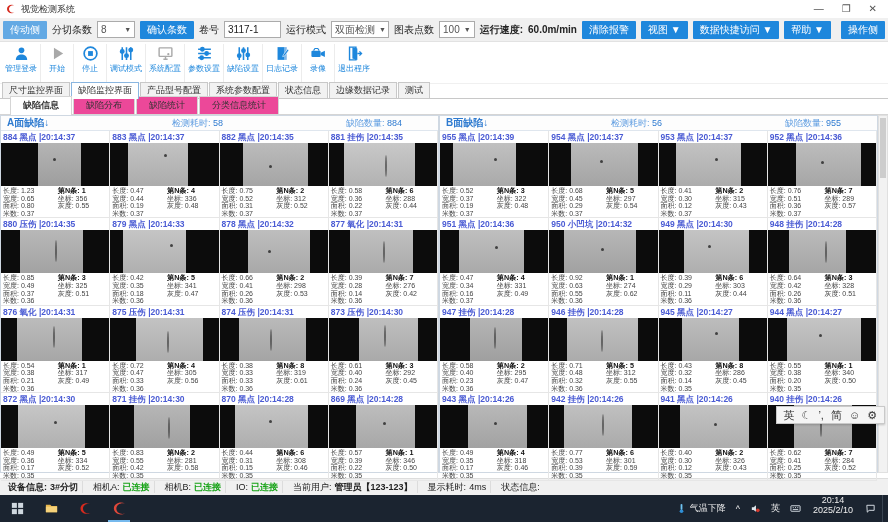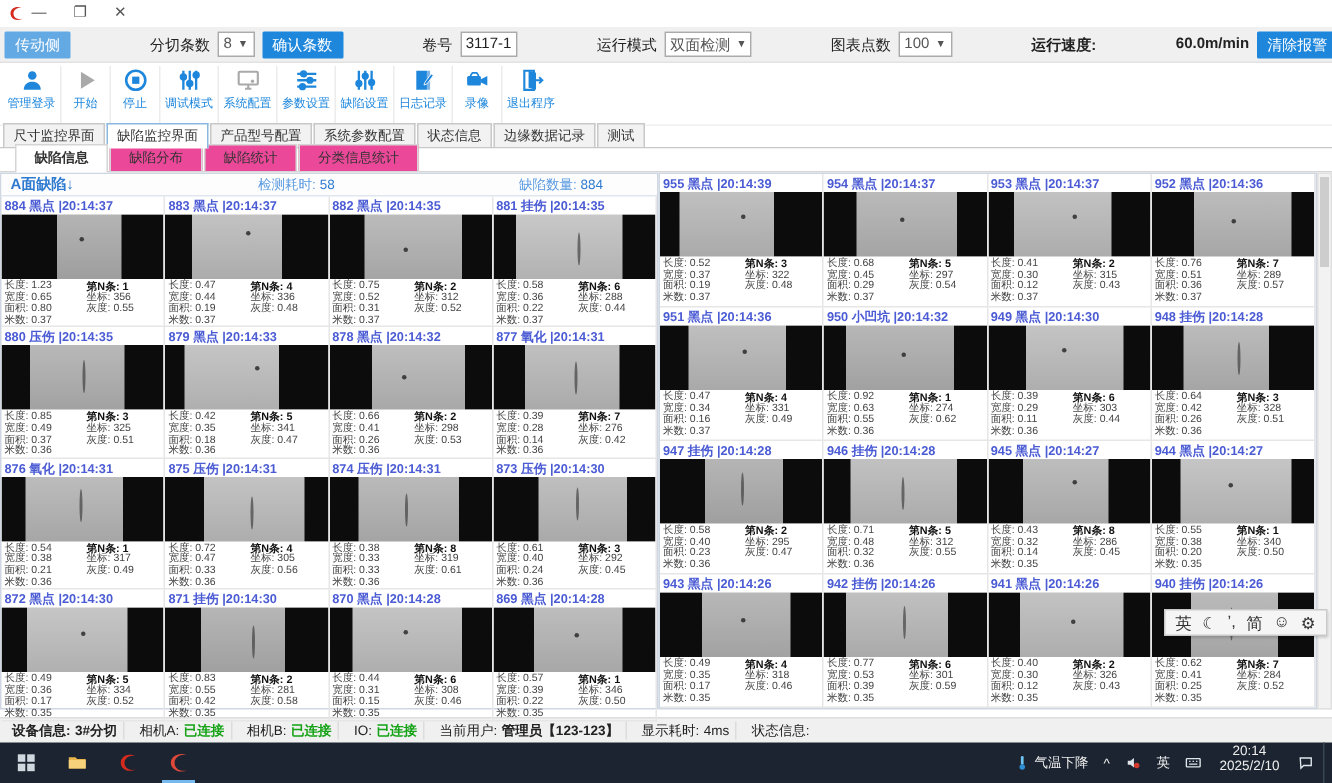--- a/index.html
+++ b/index.html
@@ -10,21 +10,21 @@
   .titlebar { height:18px; background:#fff; display:flex; align-items:center; padding:0 5px; }
   .titlebar .logo { width:12px; height:12px; margin-right:4px; }
   .titlebar .title { font-size:9px; color:#333; flex:1; }
   .win-ctrl { display:flex; gap:18px; padding-right:6px; color:#555; font-size:10px; }
   .win-ctrl span { cursor:default; line-height:18px; }
 
   
   .toolbar1 { height:24px; background:#f0f0f0; border-bottom:1px solid #e2e2e2; display:flex; align-items:center; padding:0 3px; gap:5px; white-space:nowrap; }
   .btn-blue { background:#1e87dc; color:#fff; border:none; font-size:10px; height:18px; padding:0 7px; border-radius:1px; font-family:inherit; }
   .btn-side { background:#63a9e4; }
-  .lbl { font-size:10px; color:#222;margin-left:48px; }
+  .lbl { font-size:10px; color:#222; }
   .combo, .tinput { background:#fff; border:1px solid #ababab; height:17px; display:inline-flex; align-items:center; padding:0 3px; font-size:10px; color:#555; }
   .combo .arr { margin-left:auto; color:#555; font-size:7px; padding-left:4px; }
   .sp { flex:1; }
 
   
   .toolbar2 { height:42px; background:#fff; display:flex; align-items:stretch; padding:2px 2px 0 2px; border-bottom:1px solid #f0f0f0; }
   .action { min-width:33px; padding:1px 3px 0 3px; display:flex; flex-direction:column; align-items:center; gap:1px; cursor:pointer; }
   .action:not(:last-child) { border-right:1px solid #ececec; }
   .action svg { width:17px; height:17px; display:block; }
   .action .albl { font-size:8px; color:#1e87dc; white-space:nowrap; }
@@ -81,20 +81,21 @@
   .clock { text-align:center; font-size:9px; line-height:10px; padding:0 6px; cursor:pointer; }
   .tb-edge { width:4px; height:100%; border-left:1px solid #3a4552; cursor:pointer; }
 </style>
 </head>
 <body>
 
 <div class="titlebar">
   <svg class="logo" viewBox="0 0 24 24">
       <path d="M20 5C12 1 4 5 4 12c0 7 8 11 16 7-6 2-12-1-12-7 0-5 6-9 12-7z" fill="#d62a1e"></path>
     </svg>
+  <span class="title">视觉检测系统</span>
   <div class="win-ctrl">
     <span>—</span>
     <span>❐</span>
     <span>✕</span>
   </div>
 </div>
 
 <div class="toolbar1">
   <button class="btn-blue btn-side">传动侧</button>
   <span class="lbl">分切条数</span>
@@ -674,20 +675,25 @@
               <div class="r0">第N条: 1</div>
               <div>坐标: 346</div>
               <div>灰度: 0.50</div>
             </div>
     </div>
   </div>
 </div>
   </div>
 
   <div class="panel">
+    <div class="phead">
+      <span class="ptitle">B面缺陷↓</span>
+      <span class="pmid"><span class="tl">检测耗时:</span> <b class="tv">56</b></span>
+      <span class="pright"><span class="cl">缺陷数量:</span> <b class="cv">955</b></span>
+    </div>
     <div class="pgrid">
   <div class="cell">
     <div class="chead">
       <span class="cid">955</span>
       <span class="ctype">黑点</span>
       <span class="ctime">|20:14:39</span>
     </div>
     <div class="cimg" style="background: linear-gradient(rgb(192, 192, 192), rgb(170, 170, 170));">
       <div class="band bl" style="left: 0px; width: 12%;"></div>
       <div class="band br" style="right: 0px; width: 30%;"></div>

